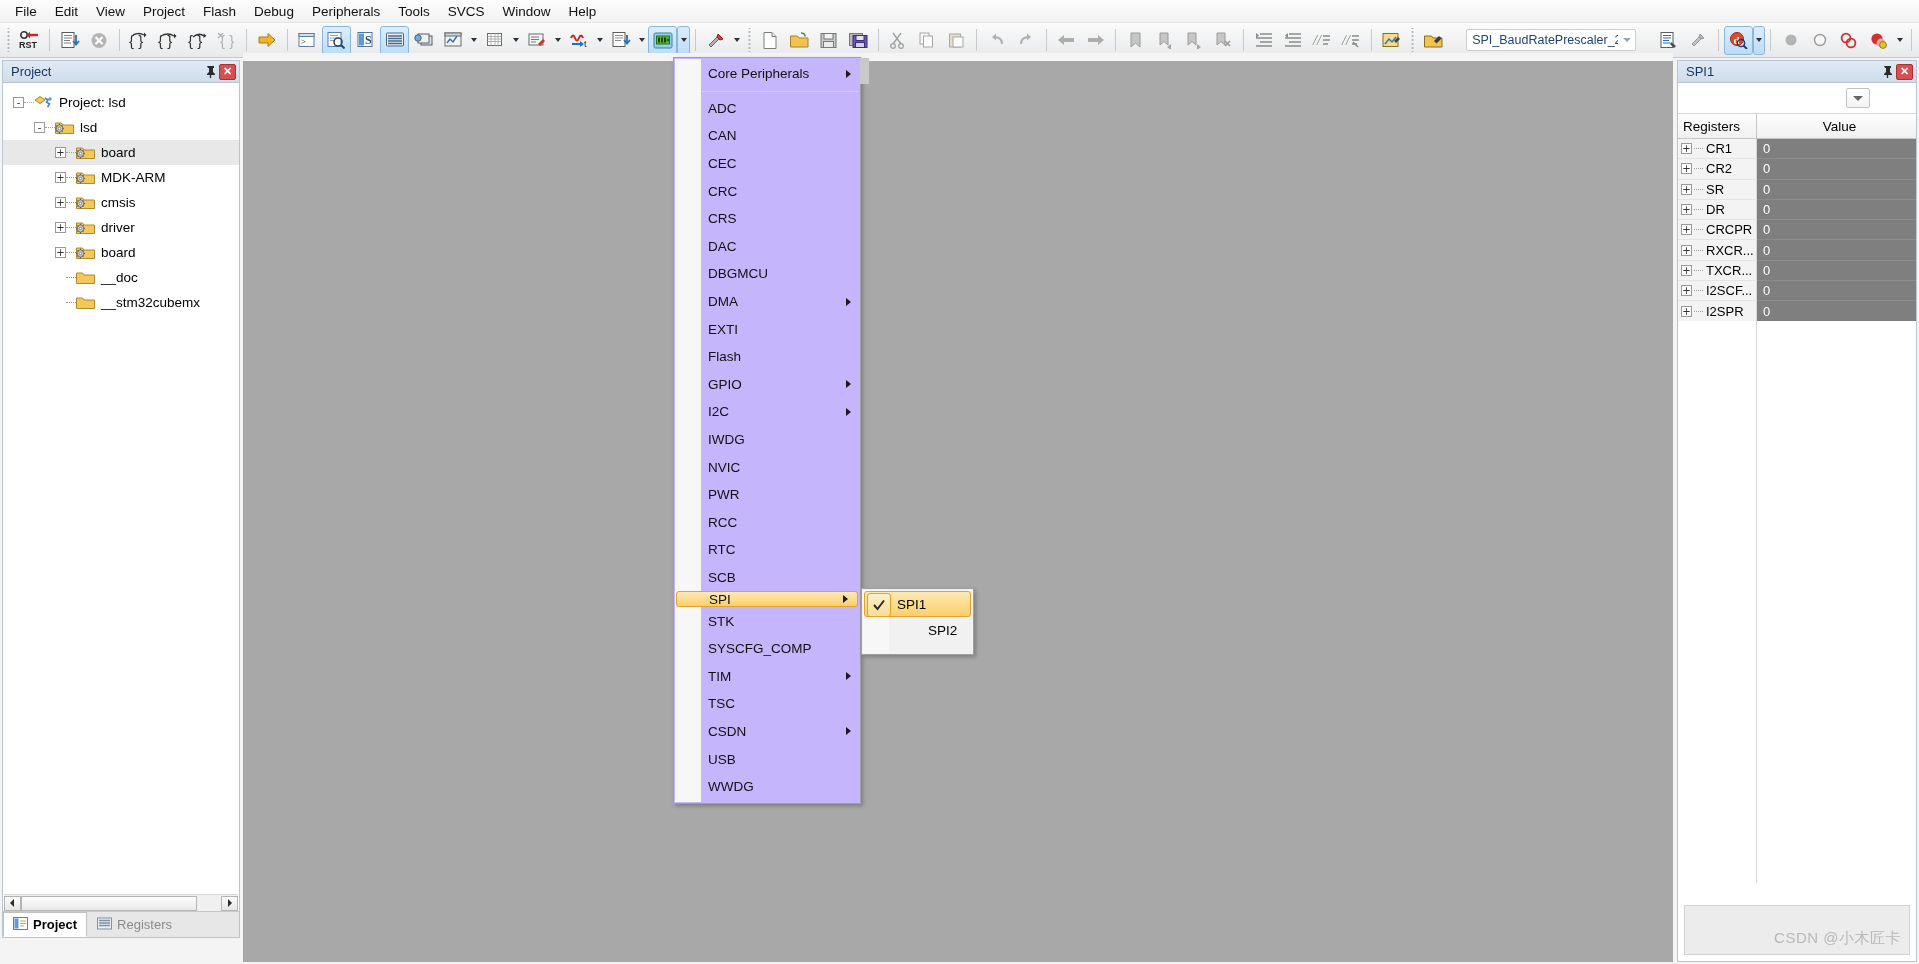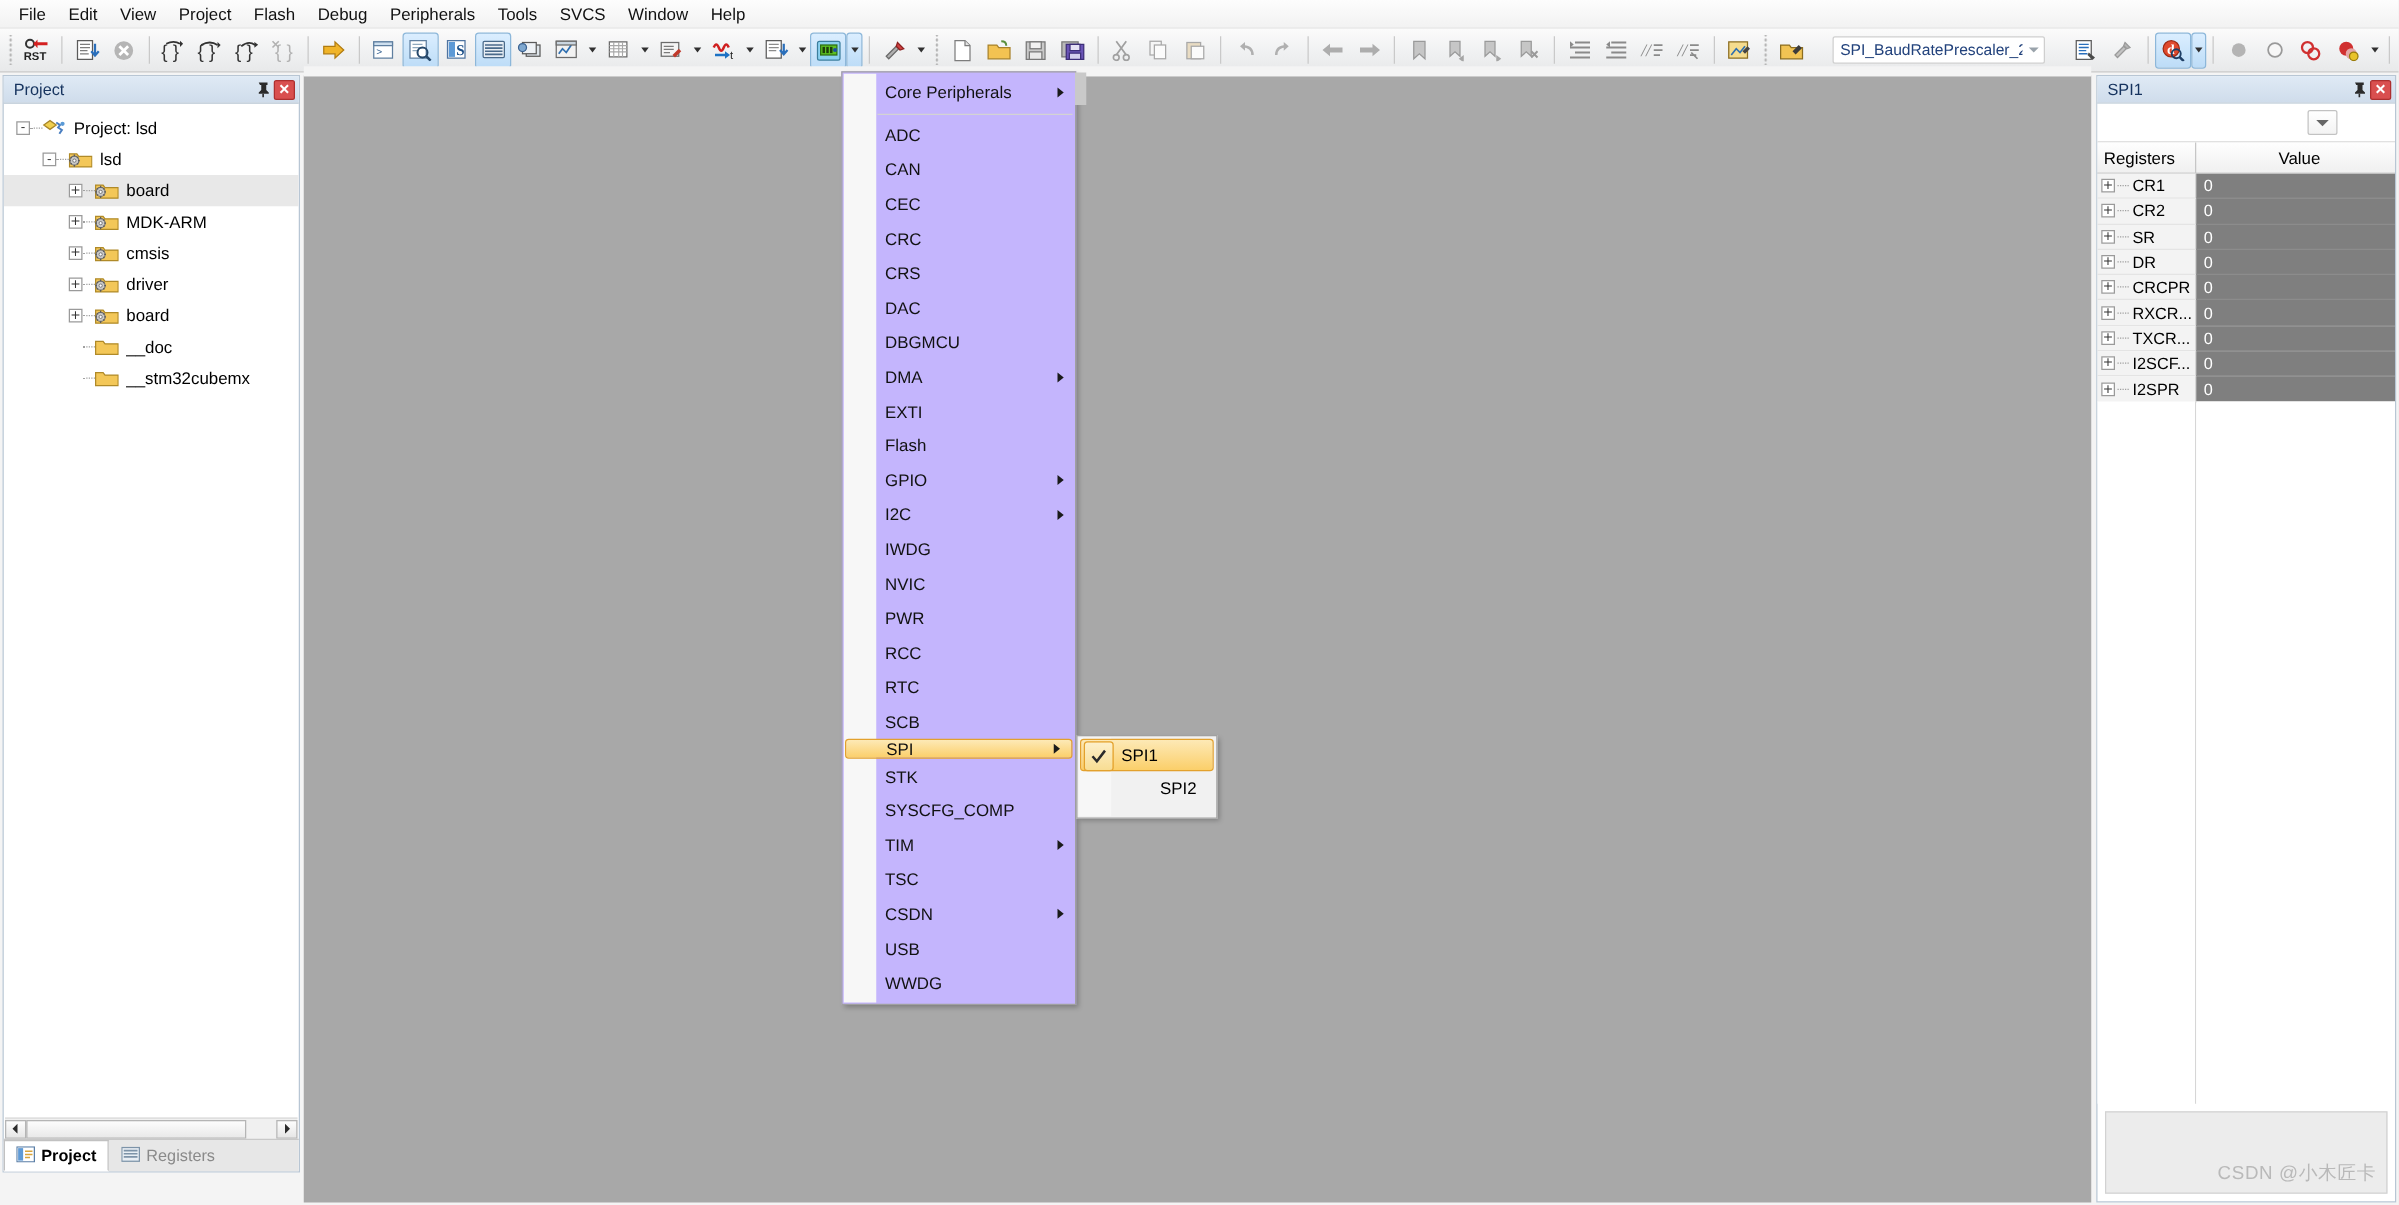--- a/index.html
+++ b/index.html
@@ -164,21 +164,21 @@
   .grow .c2{ flex:1; background:#7f7f7f; color:#fff; border-bottom:1px solid #8c8c8c;
      display:flex; align-items:center; padding-left:6px;}
   .gexp{ width:11px;height:11px;border:1px solid #9a9a9a;background:#fff;flex:none;
      display:flex;align-items:center;justify-content:center;font-size:10px;line-height:9px;color:#333;
      font-family:"DejaVu Sans",sans-serif; margin-right:2px;}
   .gdots{width:9px;height:1px;border-top:1px dotted #a0a0a0;flex:none;margin-right:3px;}
   .gridrest{ position:absolute; left:0; right:0; top:260px; bottom:78px; display:flex; }
   .gridrest .l{ width:79px; border-right:1px solid #d6d6d6; background:#fff;}
   .gridrest .r{ flex:1; background:#fff;}
   .descbox{
-    position:absolute; left:6px; right:6px; bottom:6px; height:66px;
+    position:absolute; left:6px; right:6px; bottom:6px; height:50px;
     background:#ececec; border:1px solid #d2d2d2;
     display:flex; align-items:flex-end; justify-content:flex-end;
     padding:0 8px 6px 0;
   }
   .wm{ color:#b9b9b9; font-size:15px; letter-spacing:.5px;}
 </style>
 </head>
 <body>
 
 <div id="app">

